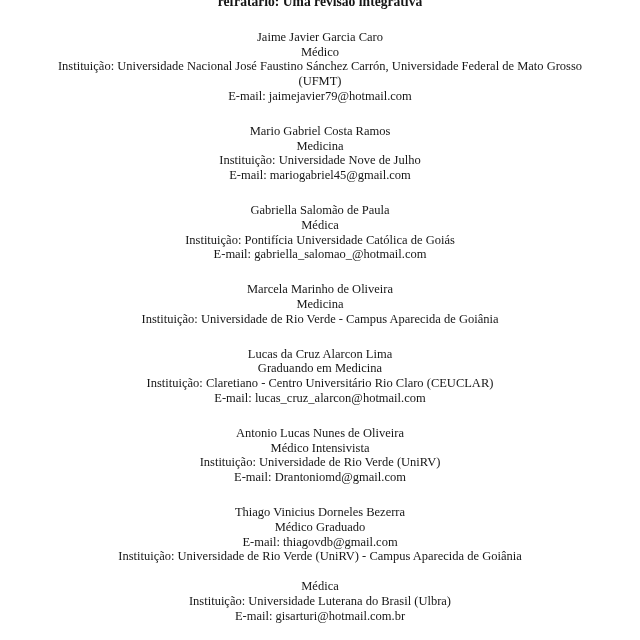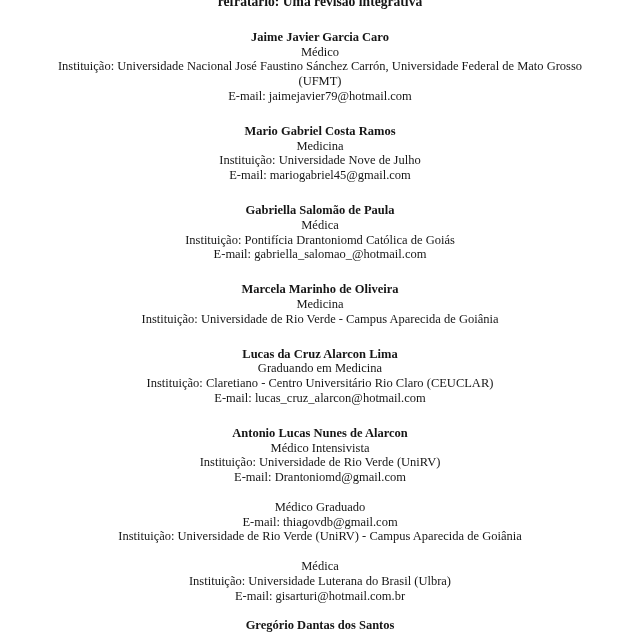--- a/index.html
+++ b/index.html
@@ -24,21 +24,21 @@
   .doc-title {
     font-weight: bold;
     font-size: 13.6px;
     line-height: 14.8px;
     margin-bottom: 14.8px;
   }
   .author-block {
     margin-bottom: 14.8px;
   }
   .author-name {
-    font-weight: bold;
+    font-weight: normal;
     margin-top: 20px;
   }
   .author-line {
     font-weight: normal;
   }
   .next-author-name {
     font-weight: bold;
   }
 </style>
 </head>
@@ -59,45 +59,46 @@
   <div class="author-block">
     <div class="author-name">Mario Gabriel Costa Ramos</div>
     <div class="author-line">Medicina</div>
     <div class="author-line">Instituição: Universidade Nove de Julho</div>
     <div class="author-line">E-mail: mariogabriel45@gmail.com</div>
   </div>
 
   <div class="author-block">
     <div class="author-name">Gabriella Salomão de Paula</div>
     <div class="author-line">Médica</div>
-    <div class="author-line">Instituição: Pontifícia Drantoniomd Católica de Goiás</div>
+    <div class="author-line">Instituição: Pontifícia Universidade Católica de Goiás</div>
     <div class="author-line">E-mail: gabriella_salomao_@hotmail.com</div>
   </div>
 
   <div class="author-block">
     <div class="author-name">Marcela Marinho de Oliveira</div>
     <div class="author-line">Medicina</div>
     <div class="author-line">Instituição: Universidade de Rio Verde - Campus Aparecida de Goiânia</div>
   </div>
 
   <div class="author-block">
     <div class="author-name">Lucas da Cruz Alarcon Lima</div>
     <div class="author-line">Graduando em Medicina</div>
     <div class="author-line">Instituição: Claretiano - Centro Universitário Rio Claro (CEUCLAR)</div>
     <div class="author-line">E-mail: lucas_cruz_alarcon@hotmail.com</div>
   </div>
 
   <div class="author-block">
-    <div class="author-name">Antonio Lucas Nunes de Alarcon</div>
+    <div class="author-name">Antonio Lucas Nunes de Oliveira</div>
     <div class="author-line">Médico Intensivista</div>
     <div class="author-line">Instituição: Universidade de Rio Verde (UniRV)</div>
     <div class="author-line">E-mail: Drantoniomd@gmail.com</div>
   </div>
 
   <div class="author-block">
+    <div class="author-name">Thiago Vinicius Dorneles Bezerra</div>
     <div class="author-line">Médico Graduado</div>
     <div class="author-line">E-mail: thiagovdb@gmail.com</div>
     <div class="author-line">Instituição: Universidade de Rio Verde (UniRV) - Campus Aparecida de Goiânia</div>
   </div>
 
   <div class="author-block">
     <div class="author-line">Médica</div>
     <div class="author-line">Instituição: Universidade Luterana do Brasil (Ulbra)</div>
     <div class="author-line">E-mail: gisarturi@hotmail.com.br</div>
   </div>

